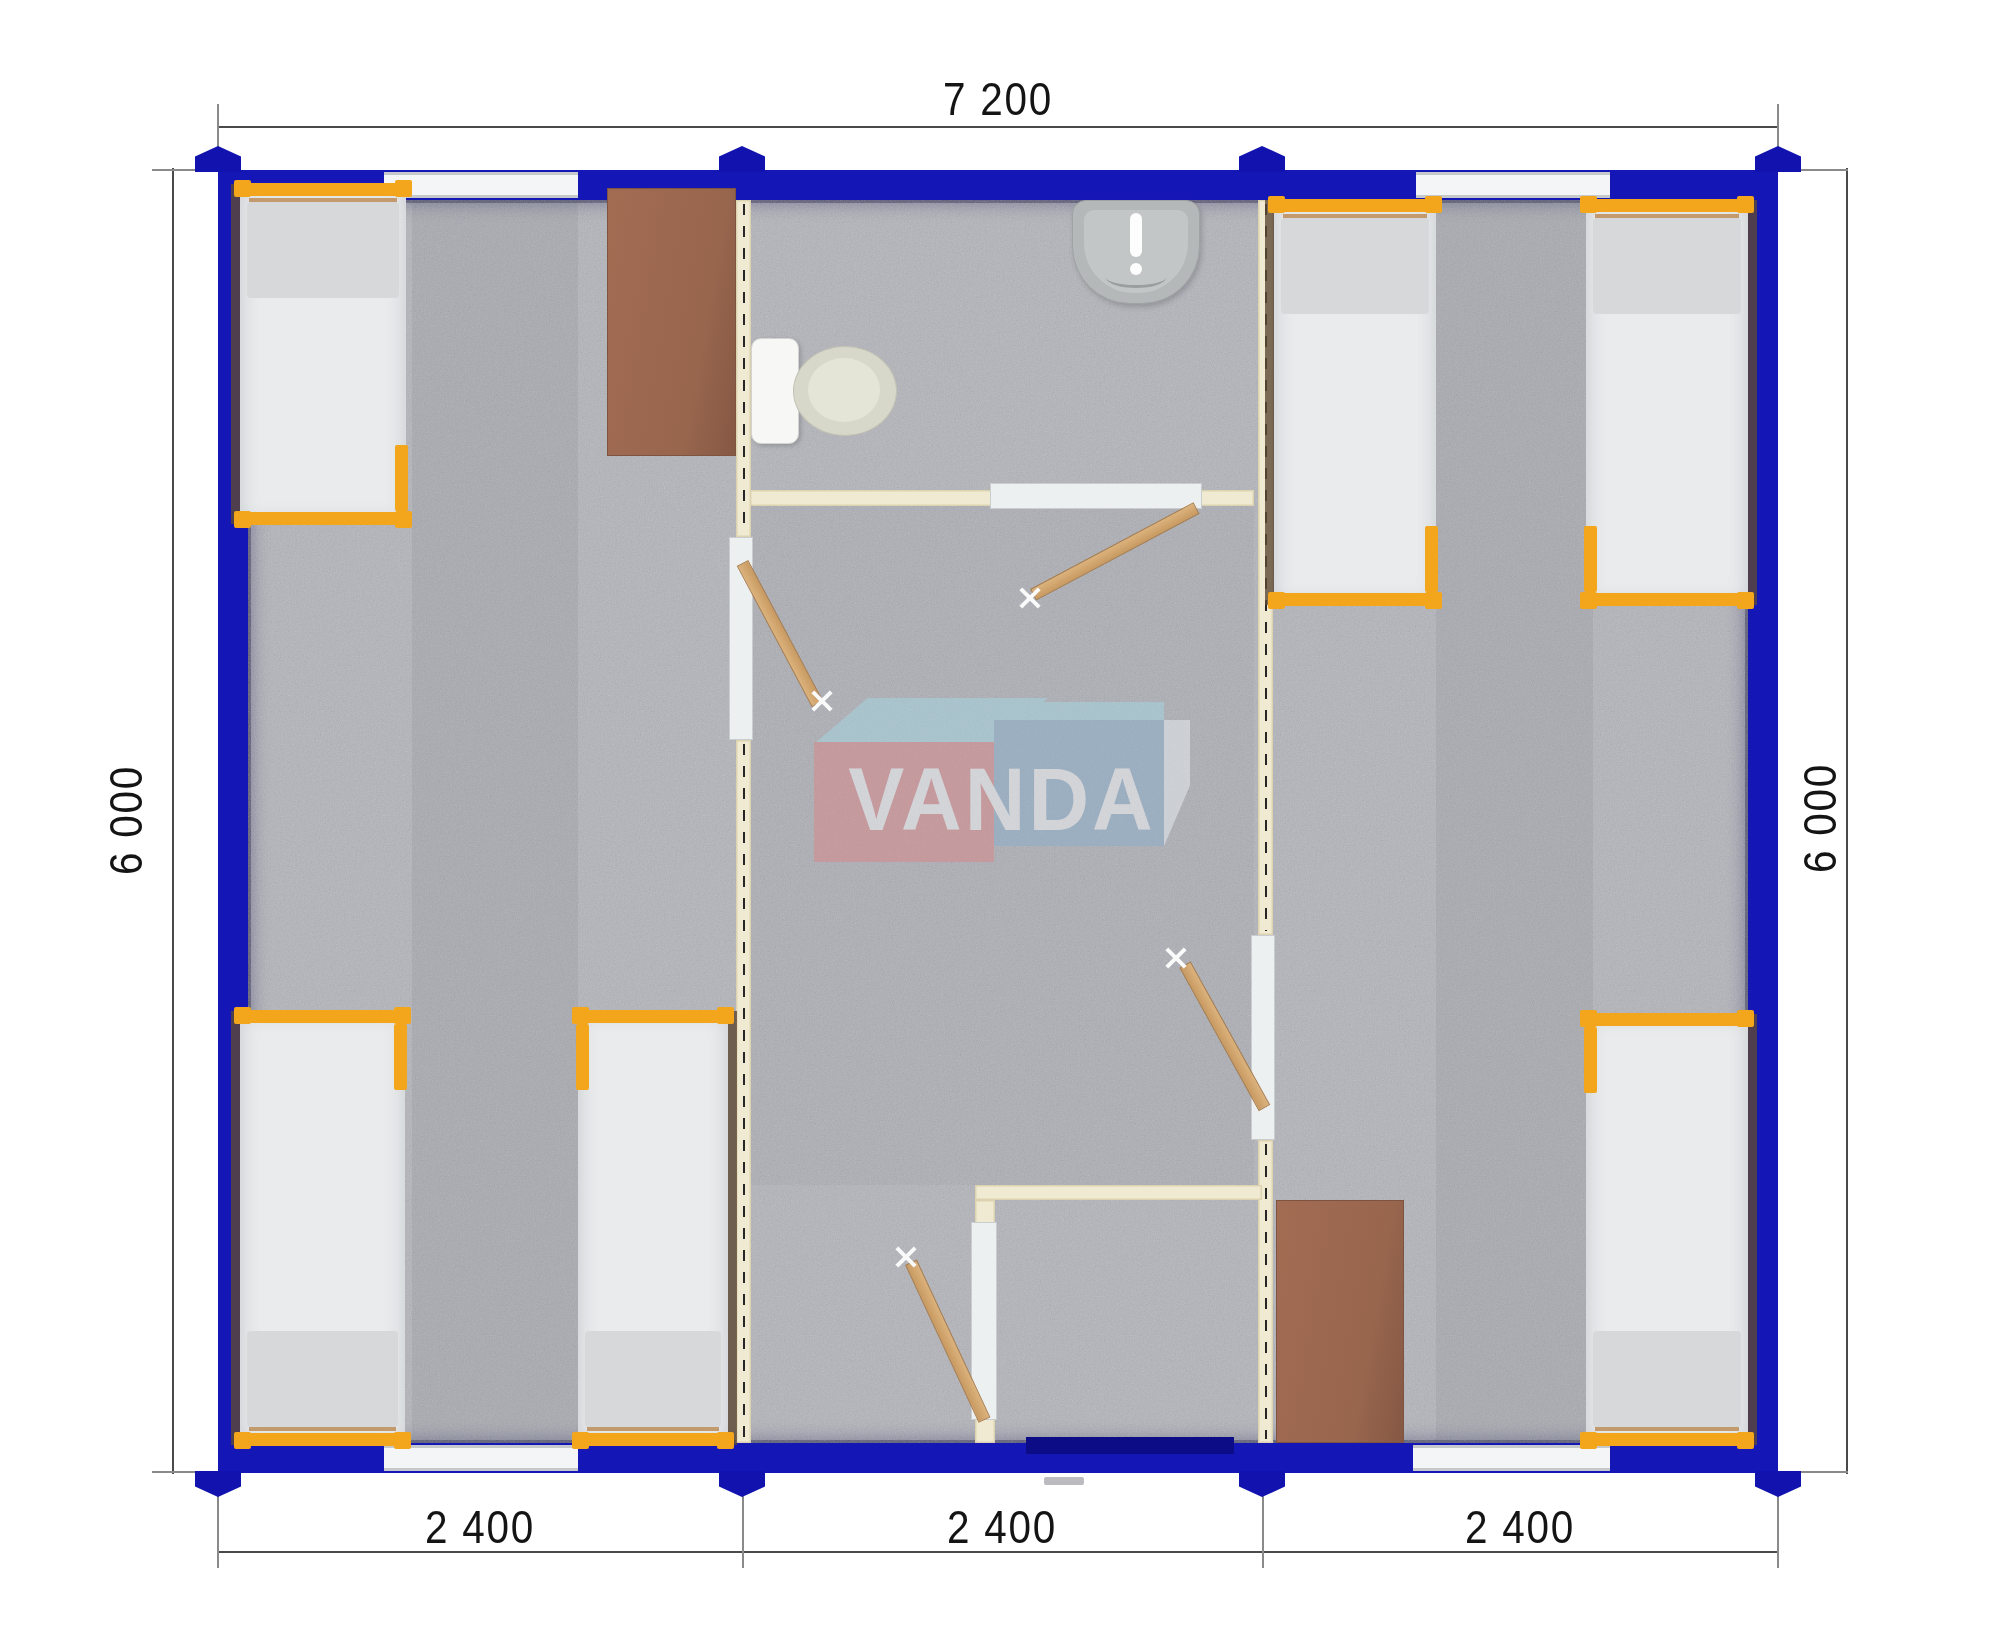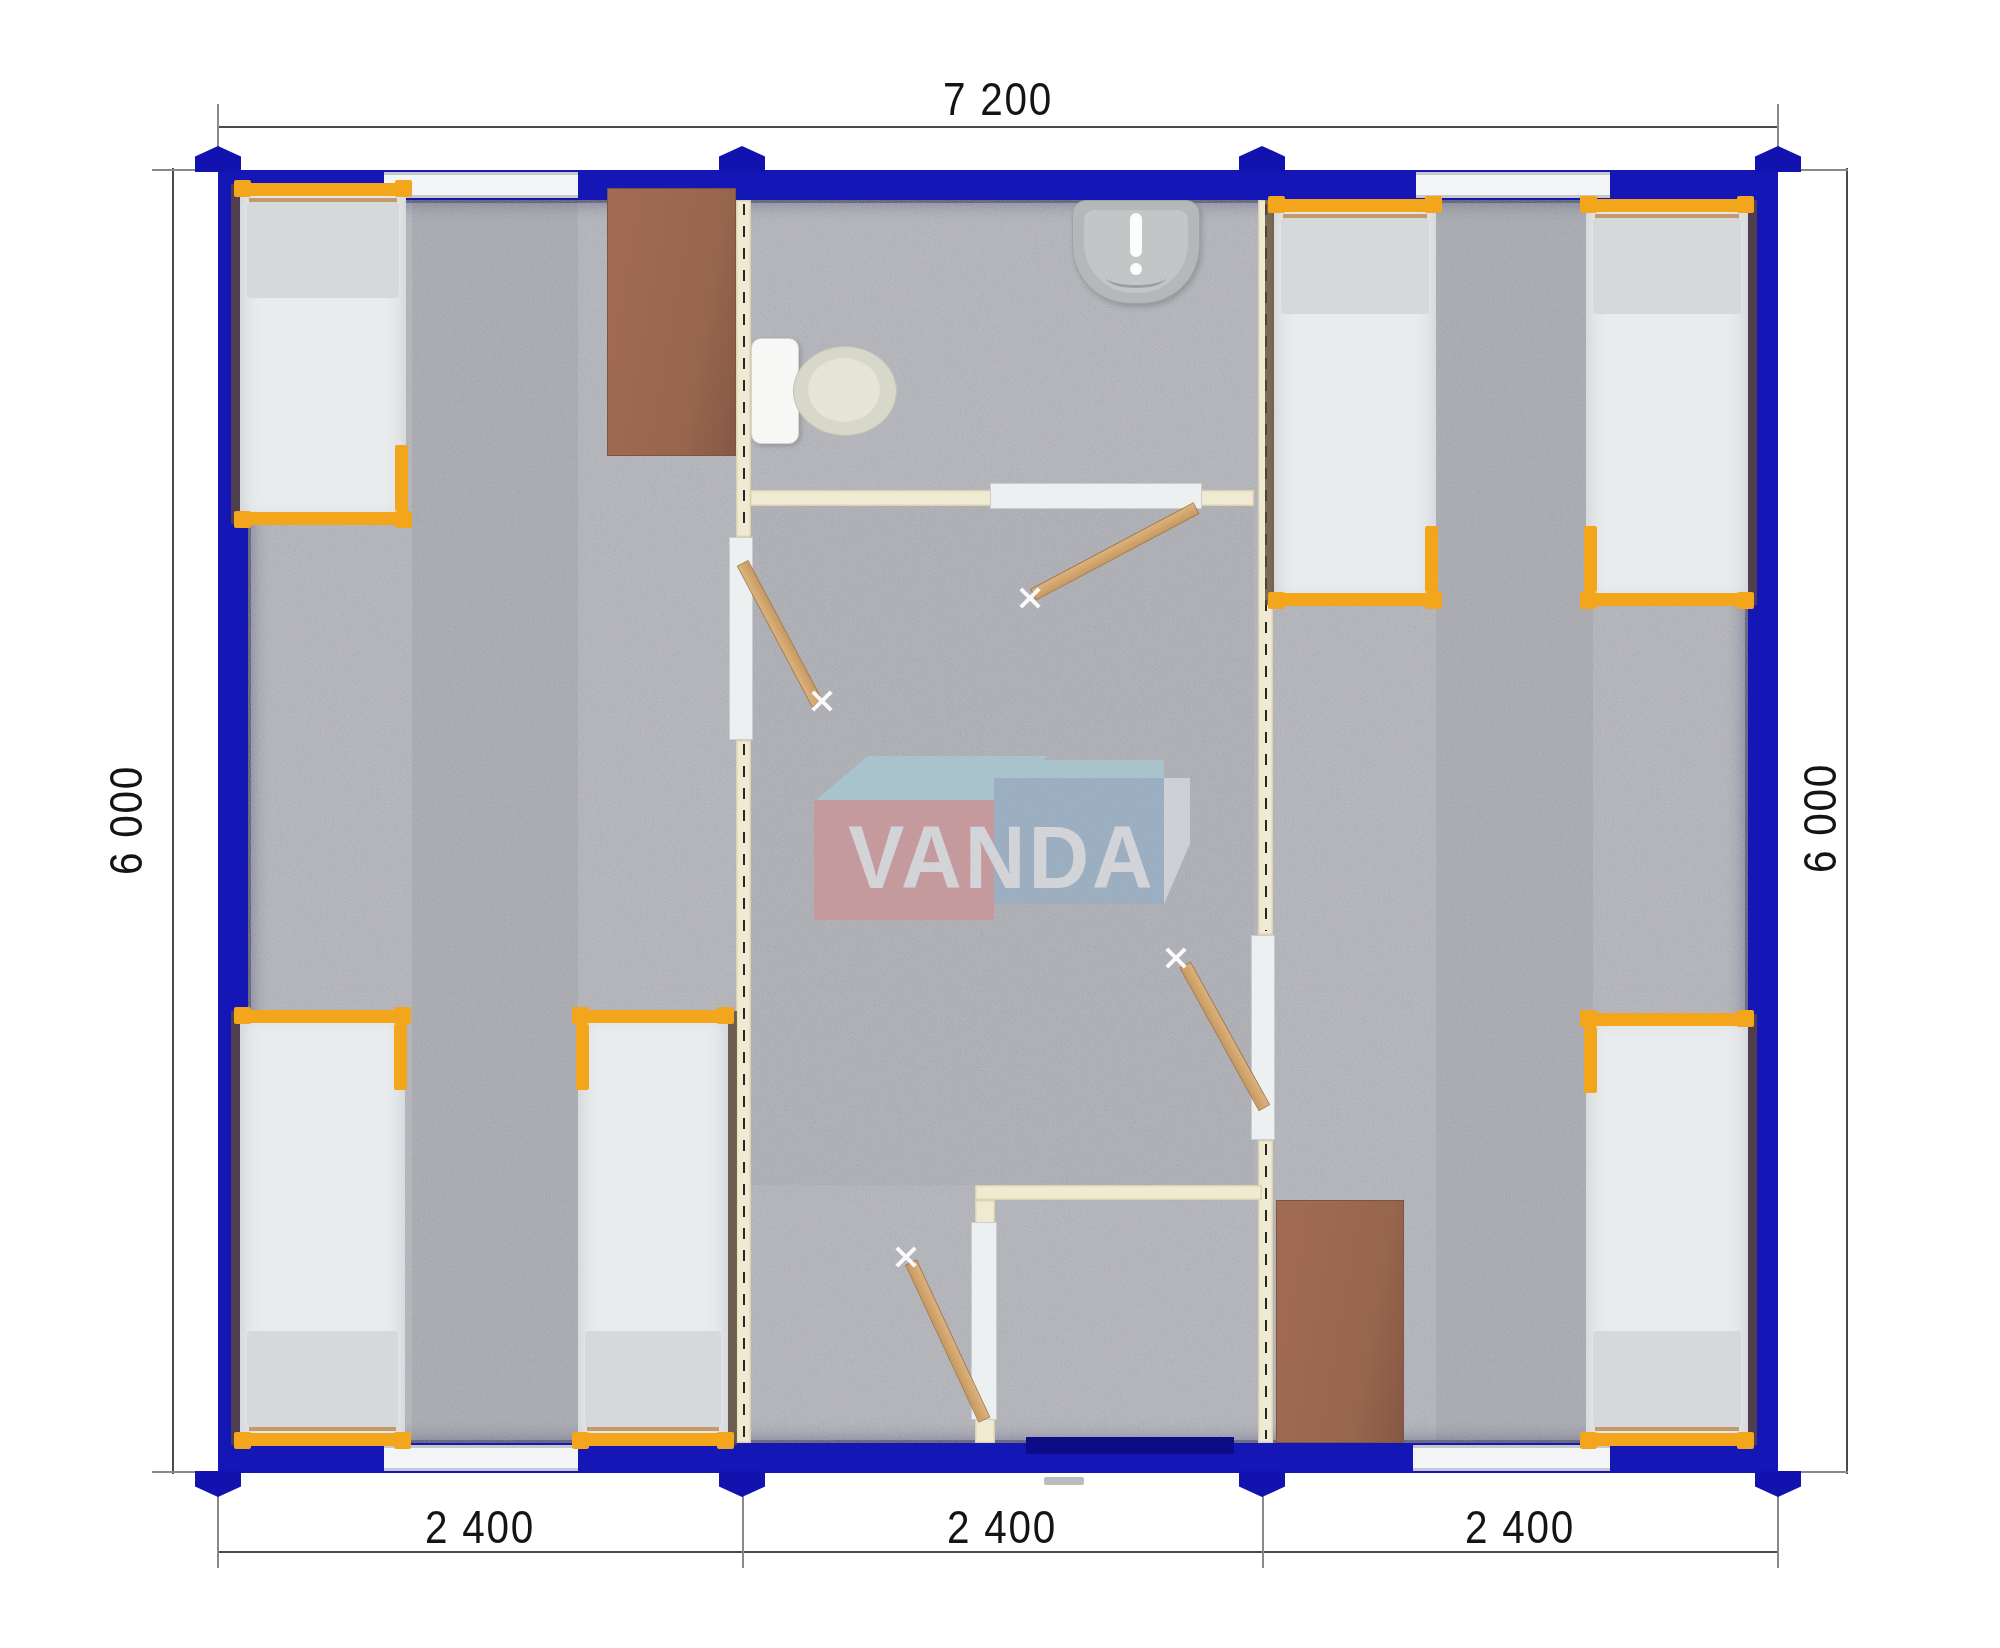--- a/index.html
+++ b/index.html
@@ -62,21 +62,21 @@
   #toilet-bowl .inner{position:absolute;left:14px;top:11px;width:72px;height:64px;background:#e4e4d7;border-radius:50%;}
   #sink{position:absolute;left:1072px;top:200px;width:126px;height:102px;background:#b5b8b9;
         border:1px solid #a0a3a4;border-radius:14px 14px 58px 58px;box-shadow:2px 3px 5px rgba(80,80,90,.3);}
   #sink .basin{position:absolute;left:11px;top:9px;right:11px;bottom:10px;background:#c3c6c7;
         border-radius:10px 10px 50px 50px;}
   #sink .tap{position:absolute;left:57px;top:12px;width:12px;height:44px;background:#fdfdfd;border-radius:6px;}
   #sink .dot{position:absolute;left:57px;top:62px;width:12px;height:12px;background:#fdfdfd;border-radius:50%;}
   #sink .smile{position:absolute;left:33px;top:66px;width:60px;height:18px;border-bottom:3px solid #9b9e9f;
         border-radius:50%;}
   
-  #logo{position:absolute;left:812px;top:754px;width:378px;height:170px;opacity:.52;}
+  #logo{position:absolute;left:812px;top:696px;width:378px;height:170px;opacity:.52;}
   #logo .cyan-top{position:absolute;left:2px;top:2px;width:234px;height:46px;background:#a6d6e2;
         clip-path:polygon(0 100%,23% 0,100% 0,77% 100%);}
   #logo .red-front{position:absolute;left:2px;top:46px;width:180px;height:120px;background:#db8789;}
   #logo .blue-top{position:absolute;left:196px;top:6px;width:156px;height:20px;background:#a6d6e2;
         clip-path:polygon(0 100%,18% 0,100% 0,100% 100%);}
   #logo .blue-front{position:absolute;left:182px;top:24px;width:170px;height:126px;background:#8cafcb;}
   #logo .white-edge{position:absolute;left:352px;top:24px;width:26px;height:126px;background:#e9eef1;
         clip-path:polygon(0 0,100% 0,100% 52%,0 100%);}
   #logo .word{position:absolute;left:10px;top:56px;width:360px;text-align:center;color:#f5f5f7;
         font-size:84px;font-weight:700;letter-spacing:3px;transform:scaleY(1.05);}

